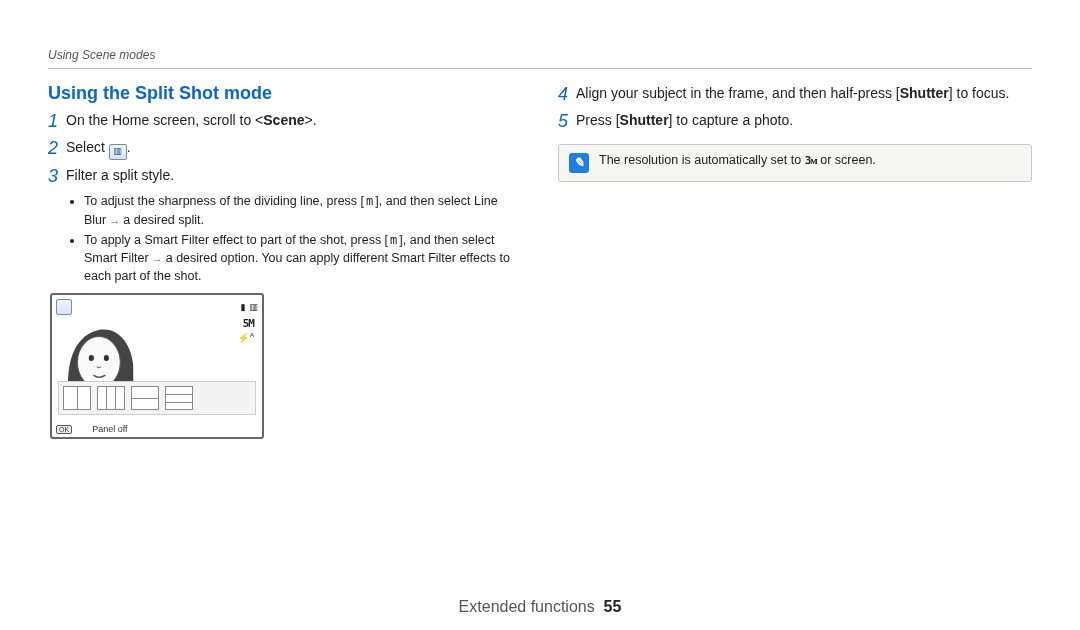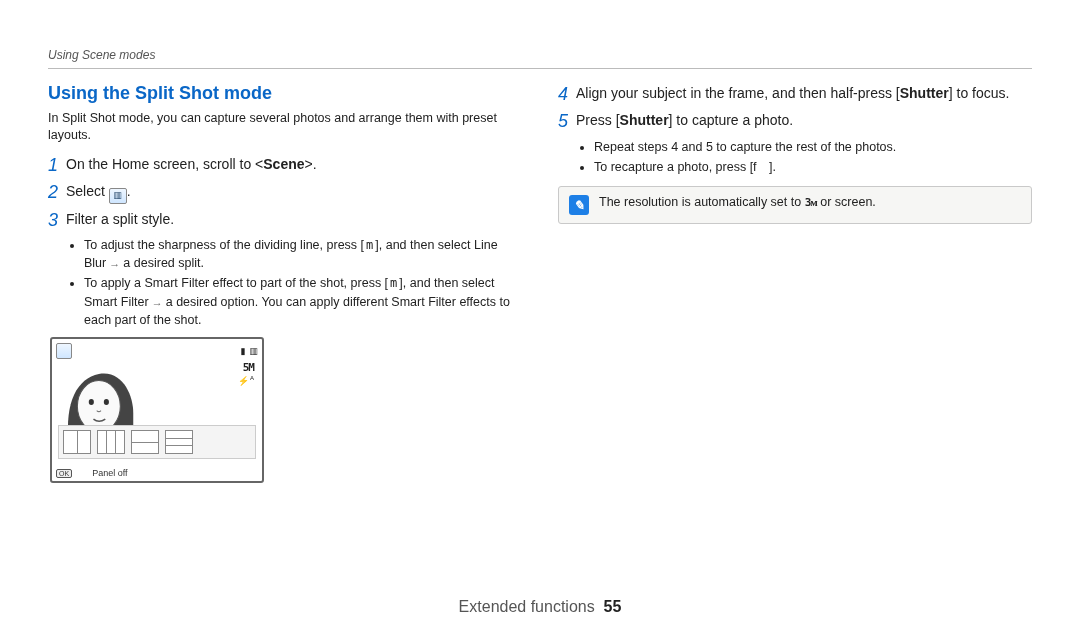--- a/index.html
+++ b/index.html
@@ -196,21 +196,20 @@
 
 <div class="page">
 
   <div class="running-header">Using Scene modes</div>
   <div class="hr"></div>
 
   <div class="cols">
 
     <div class="col">
       <h2 class="section">Using the Split Shot mode</h2>
-      <p class="intro">In Split Shot mode, you can capture several photos and arrange them with preset layouts.</p>
 
       <ol class="steps">
         <li class="step">
           <span class="step-num">1</span>
           <span class="step-body">
             <span>On the Home screen, scroll to &lt;</span><span class="b">Scene</span><span>&gt;.</span>
           </span>
         </li>
         <li class="step">
           <span class="step-num">2</span>
@@ -291,24 +290,20 @@
           </span>
         </li>
         <li class="step">
           <span class="step-num">5</span>
           <span class="step-body">
             <span>Press [</span><span class="b">Shutter</span><span>] to capture a photo.</span>
           </span>
         </li>
       </ol>
 
-      <ul class="bullets">
-        <li>Repeat steps 4 and 5 to capture the rest of the photos.</li>
-        <li>To recapture a photo, press [f ].</li>
-      </ul>
 
       <div class="note">
         <div class="note-icon">✎</div>
         <div>
           <span>The resolution is automatically set to </span><span class="res-glyph">3ᴍ</span><span> or screen.</span>
         </div>
       </div>
     </div>
 
   </div>

